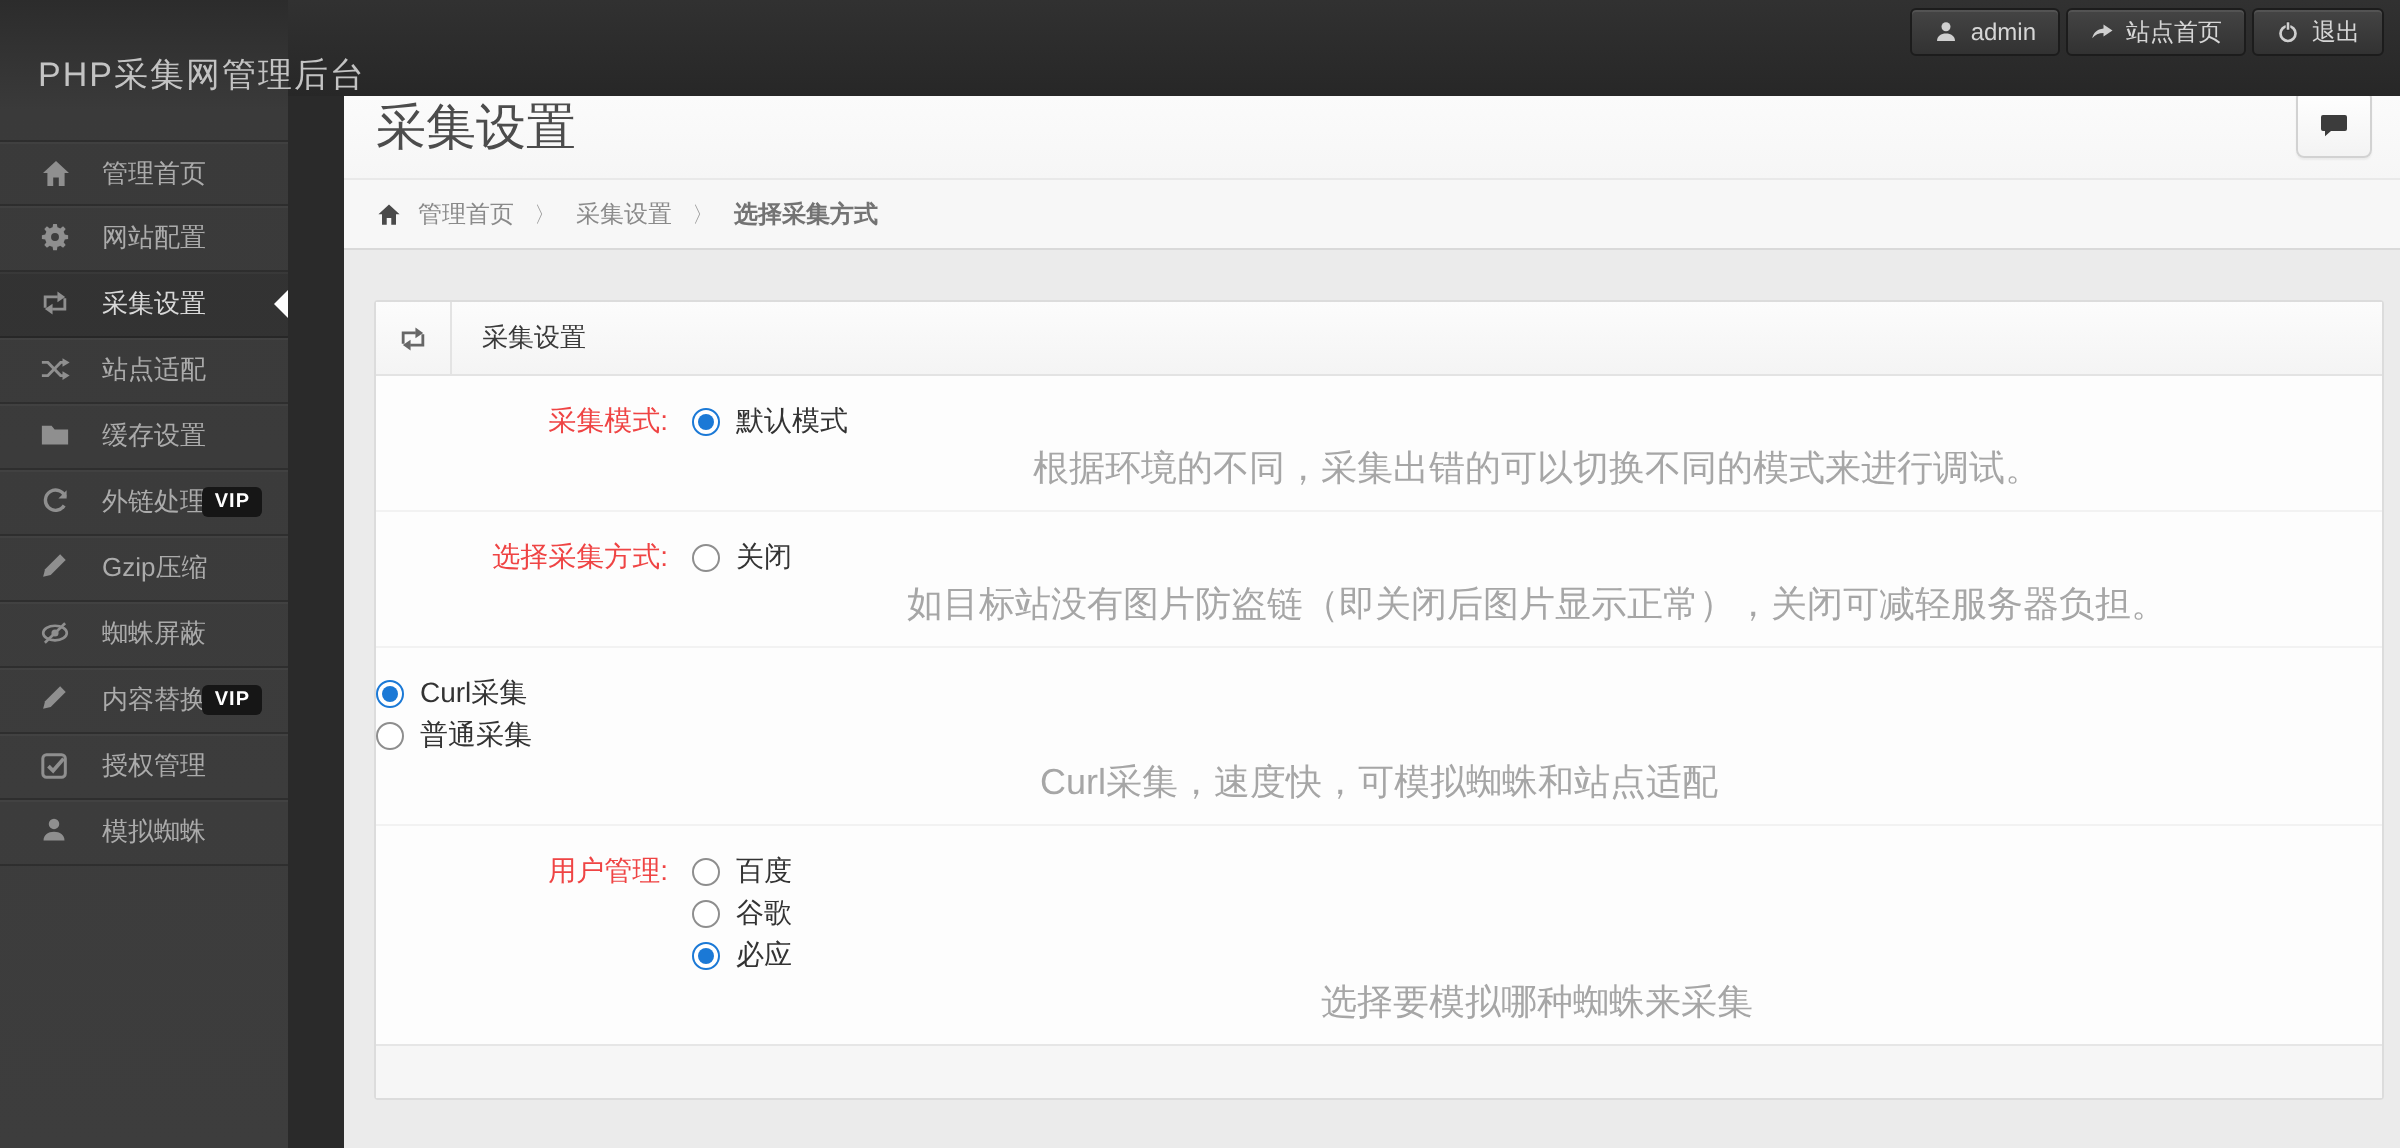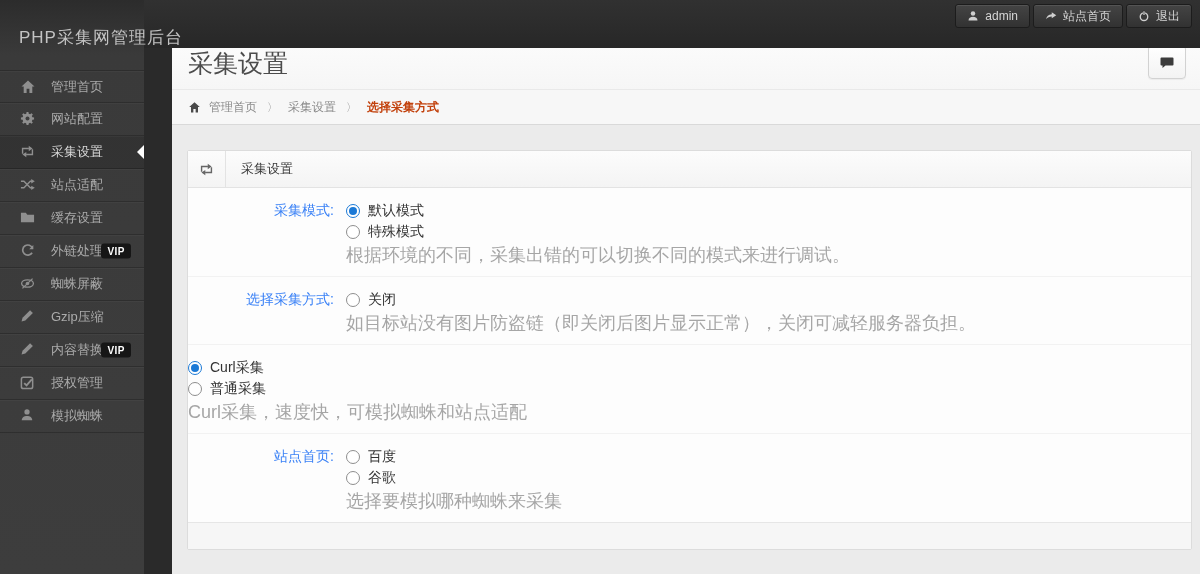--- a/index.html
+++ b/index.html
@@ -78,43 +78,43 @@
     cursor:pointer; box-shadow:0 1px 1px rgba(0,0,0,.05);
   }
   .crumb-bar {
     background:#f7f7f7; border-top:1px solid #e9e9e9; border-bottom:1px solid #d9d9d9;
     height:36px; display:flex; align-items:center; padding:0 16px;
     font-size:12px; color:#8a8a8a;
   }
   .crumb-bar .home-ico { color:#4a4a4a; margin-right:8px; display:inline-flex; }
   .crumb-link { color:#8a8a8a; cursor:pointer; text-decoration:none; }
   .crumb-sep { margin:0 10px; color:#9a9a9a; font-size:11px; }
-  .crumb-current { color:#c2410c; font-weight:bold; }
+  .crumb-current { color:#737373; font-weight:bold; }
 
   .content-body { padding:25px 8px 0 15px; }
 
   
   .panel { background:#fdfdfd; border:1px solid #dcdcdc; border-radius:2px; }
   .panel-head {
     display:flex; align-items:stretch; height:37px;
     background:linear-gradient(#fcfcfc,#f4f4f4);
     border-bottom:1px solid #e3e3e3;
   }
   .panel-head .ph-icon {
     width:38px; display:flex; align-items:center; justify-content:center;
     border-right:1px solid #e3e3e3; color:#666;
   }
   .panel-head .ph-title { display:flex; align-items:center; padding-left:15px; font-size:13px; color:#3a3a3a; }
 
   .form-group { display:flex; padding:12px 0 11px; border-bottom:1px solid #f2f2f2; }
   .fg-label {
     width:158px; flex:0 0 158px; text-align:right; padding-right:12px;
-    font-size:14px; color:#3b82f6; padding-top:2px;
-  }
-  .fg-content { flex:1; }
+    font-size:14px; color:#ef4444; padding-top:2px;
+  }
+  .fg-content { flex:1;text-align:center; }
   .opt { display:flex; align-items:center; height:21px; cursor:pointer; }
   .radio {
     width:14px; height:14px; border:1px solid #8e8e8e; border-radius:50%;
     background:#fff; position:relative; margin-right:8px; flex:0 0 14px;
   }
   .opt.checked .radio { border-color:#1b79d6; }
   .opt.checked .radio::after {
     content:""; position:absolute; left:2px; top:2px; right:2px; bottom:2px;
     background:#1b79d6; border-radius:50%;
   }
@@ -225,36 +225,36 @@
             <path fill="none" stroke="currentColor" stroke-width="1.8" d="M12.9 10.4A5.4 5.4 0 1 1 13.4 5.8"></path>
             <path fill="currentColor" d="M14.2 2.2v4.4H9.8z"></path>
           </svg>
       </span>
       <span class="mi-label">外链处理</span>
       <span class="vip-badge">VIP</span>
     </li>
 
     <li class="menu-item">
       <span class="mi-icon">
+        <svg width="14" height="14" viewBox="0 0 16 16" fill="currentColor">
+            <path d="M11.5 1.3l3.2 3.2-8.6 8.6-4.3 1.1 1.1-4.3z"></path>
+          </svg>
+      </span>
+      <span class="mi-label">Gzip压缩</span>
+    </li>
+
+    <li class="menu-item">
+      <span class="mi-icon">
         <svg width="15" height="15" viewBox="0 0 16 16">
             <ellipse cx="8" cy="8" rx="6.3" ry="3.9" fill="none" stroke="currentColor" stroke-width="1.4"></ellipse>
             <circle cx="8" cy="8" r="1.9" fill="currentColor"></circle>
             <line x1="2.6" y1="13.2" x2="13.4" y2="2.8" stroke="currentColor" stroke-width="1.4"></line>
           </svg>
       </span>
       <span class="mi-label">蜘蛛屏蔽</span>
-    </li>
-
-    <li class="menu-item">
-      <span class="mi-icon">
-        <svg width="14" height="14" viewBox="0 0 16 16" fill="currentColor">
-            <path d="M11.5 1.3l3.2 3.2-8.6 8.6-4.3 1.1 1.1-4.3z"></path>
-          </svg>
-      </span>
-      <span class="mi-label">Gzip压缩</span>
     </li>
 
     <li class="menu-item">
       <span class="mi-icon">
         <svg width="14" height="14" viewBox="0 0 16 16" fill="currentColor">
             <path d="M11.5 1.3l3.2 3.2-8.6 8.6-4.3 1.1 1.1-4.3z"></path>
           </svg>
       </span>
       <span class="mi-label">内容替换</span>
       <span class="vip-badge">VIP</span>
@@ -324,24 +324,20 @@
         <span class="ph-title">采集设置</span>
       </div>
 
       <div class="form-group">
         <div class="fg-label">采集模式:</div>
         <div class="fg-content">
           <div class="opt checked">
             <span class="radio"></span>
             <span class="opt-label">默认模式</span>
           </div>
-          <div class="opt">
-            <span class="radio"></span>
-            <span class="opt-label">特殊模式</span>
-          </div>
           <div class="help-text">根据环境的不同，采集出错的可以切换不同的模式来进行调试。</div>
         </div>
       </div>
 
       <div class="form-group">
         <div class="fg-label">选择采集方式:</div>
         <div class="fg-content">
           <div class="opt">
             <span class="radio"></span>
             <span class="opt-label">关闭</span>
@@ -358,29 +354,33 @@
           </div>
           <div class="opt">
             <span class="radio"></span>
             <span class="opt-label">普通采集</span>
           </div>
           <div class="help-text">Curl采集，速度快，可模拟蜘蛛和站点适配</div>
         </div>
       </div>
 
       <div class="form-group" style="border-bottom:none">
-        <div class="fg-label">站点首页:</div>
+        <div class="fg-label">用户管理:</div>
         <div class="fg-content">
           <div class="opt">
             <span class="radio"></span>
             <span class="opt-label">百度</span>
           </div>
           <div class="opt">
             <span class="radio"></span>
             <span class="opt-label">谷歌</span>
+          </div>
+          <div class="opt checked">
+            <span class="radio"></span>
+            <span class="opt-label">必应</span>
           </div>
           <div class="help-text">选择要模拟哪种蜘蛛来采集</div>
         </div>
       </div>
 
       <div class="panel-foot">
         
         
       </div>
 

